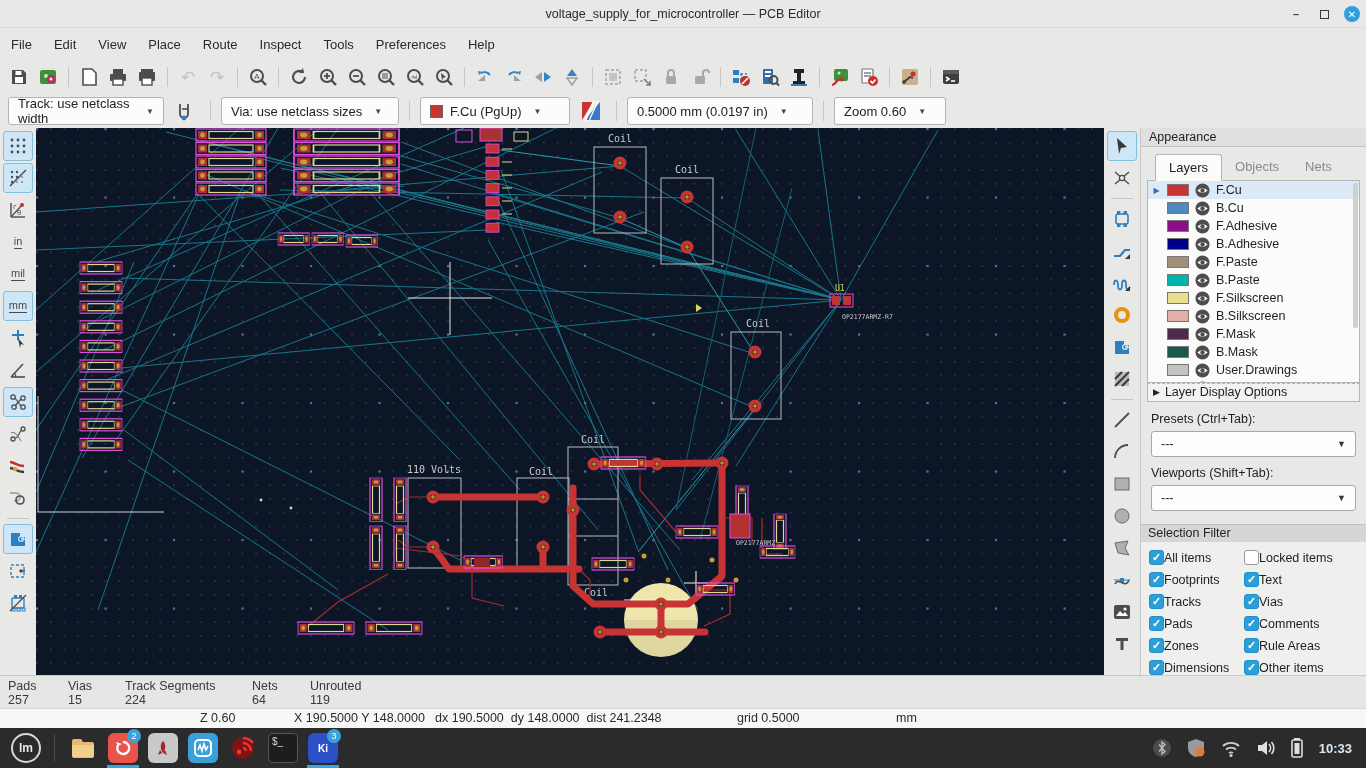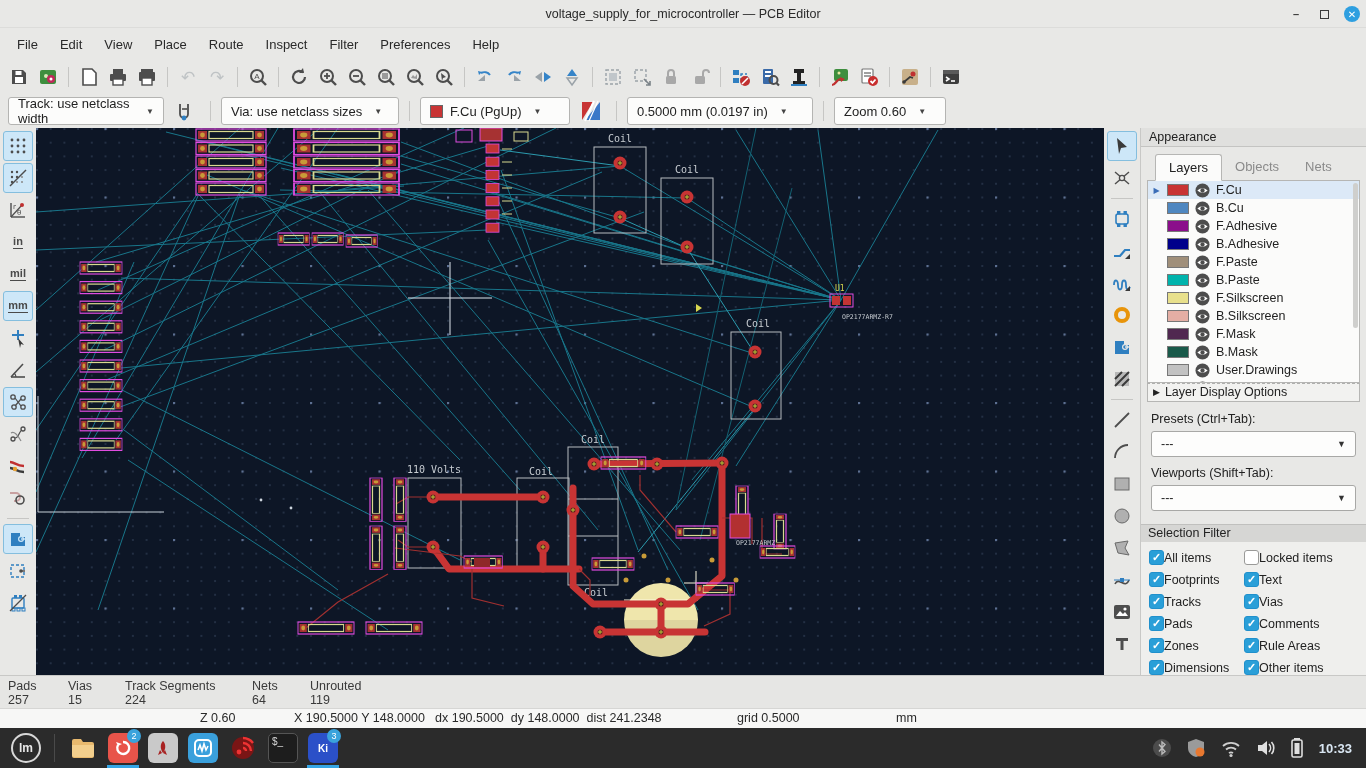--- a/index.html
+++ b/index.html
@@ -6,40 +6,40 @@
   html,body{width:1366px;height:768px;overflow:hidden;font-family:"Liberation Sans",sans-serif;background:#e8e8e6}
   
   .titlebar{height:28px;background:#e8e8e6;display:flex;align-items:center;justify-content:center;position:relative;border-bottom:1px solid #dcdcda}
   .titlebar .title{font-size:12.5px;color:#2a2a2a}
   .winbtns{position:absolute;right:6px;top:0;height:28px;display:flex;align-items:center;gap:12px}
   .wb{width:16px;height:16px;display:flex;align-items:center;justify-content:center;color:#3a3a3a;font-size:11px;cursor:pointer}
   .wb.min{font-weight:bold}
   .wb.max span{width:9px;height:9px;border:1.5px solid #3a3a3a;display:block}
   .wb.close{background:#2e9fe0;border-radius:50%;color:#fff;font-size:10px}
   
-  .menubar{height:32px;background:#e8e8e6;display:flex;align-items:center;padding-left:6px}
+  .menubar{height:32px;background:#e8e8e6;display:flex;align-items:center;}
   .menu-item{padding:5px 11px;font-size:13px;color:#2a2a2a;border-radius:3px;cursor:pointer}
   
   .tb1{height:34px;background:#e8e8e6;display:flex;align-items:center;padding-left:6px;gap:3px}
   .ti{width:26px;height:26px;display:flex;align-items:center;justify-content:center;border-radius:3px;cursor:pointer;flex:0 0 auto}
   .ti svg{display:block}
   .tsep{width:1px;height:20px;background:#c6c6c4;margin:0 4px;flex:0 0 auto}
   .gliph{font-size:17px;color:#4a4a4a;line-height:1}
   .dis{color:#bfc3c5}
   .tb2{height:34px;background:#e8e8e6;display:flex;align-items:center;padding-left:8px;gap:6px}
   .dd{display:inline-flex;align-items:center;height:28px;padding:0 9px;background:#fcfcfb;border:1px solid #b4b4b2;border-radius:3px;font-size:13px;color:#222;cursor:pointer}
   .dd .arr{font-size:8px;color:#444;margin-left:12px}
   .dd .swatch{width:13px;height:13px;background:#c83434;border:1px solid #666;margin-right:7px}
   .iconbtn{width:30px;height:28px;border:1px solid transparent;border-radius:3px;display:flex;align-items:center;justify-content:center;cursor:pointer}
   
   .work{height:547px;display:flex}
   .sidetools{width:36px;background:#e8e8e6;display:flex;flex-direction:column;align-items:center;padding-top:3px;gap:2px}
   .st{width:30px;height:30px;display:flex;align-items:center;justify-content:center;border:1px solid transparent;border-radius:3px;color:#4a4a4a;font-size:11px;cursor:pointer;flex:0 0 auto}
   .st.active{background:#cde7f8;border-color:#84bede}
-  .st .unit{font-size:11px;border-bottom:1px solid #4a4a4a;line-height:1.1;font-weight:bold}
+  .st .unit{font-size:11px;border-bottom:1px solid #4a4a4a;line-height:1.1;font-weight:normal}
   .ssep{width:22px;height:1px;background:#c6c6c4;margin:3px 0;flex:0 0 auto}
   .canvas-wrap{width:1068px;height:547px;position:relative;background:#4d7c0f;cursor:crosshair}
   .canvas-wrap svg{position:absolute;left:0;top:0}
   
   .panel{width:226px;background:#e8e8e6;border-left:1px solid #c8c8c6;display:flex;flex-direction:column;font-size:12.5px}
   .panel-h{height:20px;background:#e0e0de;border-bottom:1px solid #c4c4c2;display:flex;align-items:center;padding-left:8px;color:#222}
   .tabs{display:flex;padding:7px 8px 0 8px;border-bottom:1px solid #b6b6b4;margin:0 6px}
   .tab{padding:5px 13px;font-size:13px;color:#8a8a8a;cursor:pointer;margin-bottom:-1px}
   .tab.sel{background:#fbfbfa;color:#222;border:1px solid #b6b6b4;border-bottom:1px solid #fbfbfa;border-radius:3px 3px 0 0}
   .layerbox{margin:0 6px;background:#fbfbfa;border:1px solid #b6b6b4;border-top:none;height:212px;overflow:hidden;position:relative}
@@ -92,21 +92,21 @@
   </div>
 </div>
 
 <div class="menubar">
   <span class="menu-item">File</span>
   <span class="menu-item">Edit</span>
   <span class="menu-item">View</span>
   <span class="menu-item">Place</span>
   <span class="menu-item">Route</span>
   <span class="menu-item">Inspect</span>
-  <span class="menu-item">Filter</span>
+  <span class="menu-item">Tools</span>
   <span class="menu-item">Preferences</span>
   <span class="menu-item">Help</span>
 </div>
 
 <div class="tb1">
   <span class="ti">
       <svg width="20" height="20">
         <path d="M3 3h11l3 3v11H3z" fill="#4d4d4d"></path>
         <rect x="6" y="10" width="8" height="6" fill="#fff"></rect>
         <rect x="6.5" y="4" width="6" height="4" fill="#fff"></rect>

